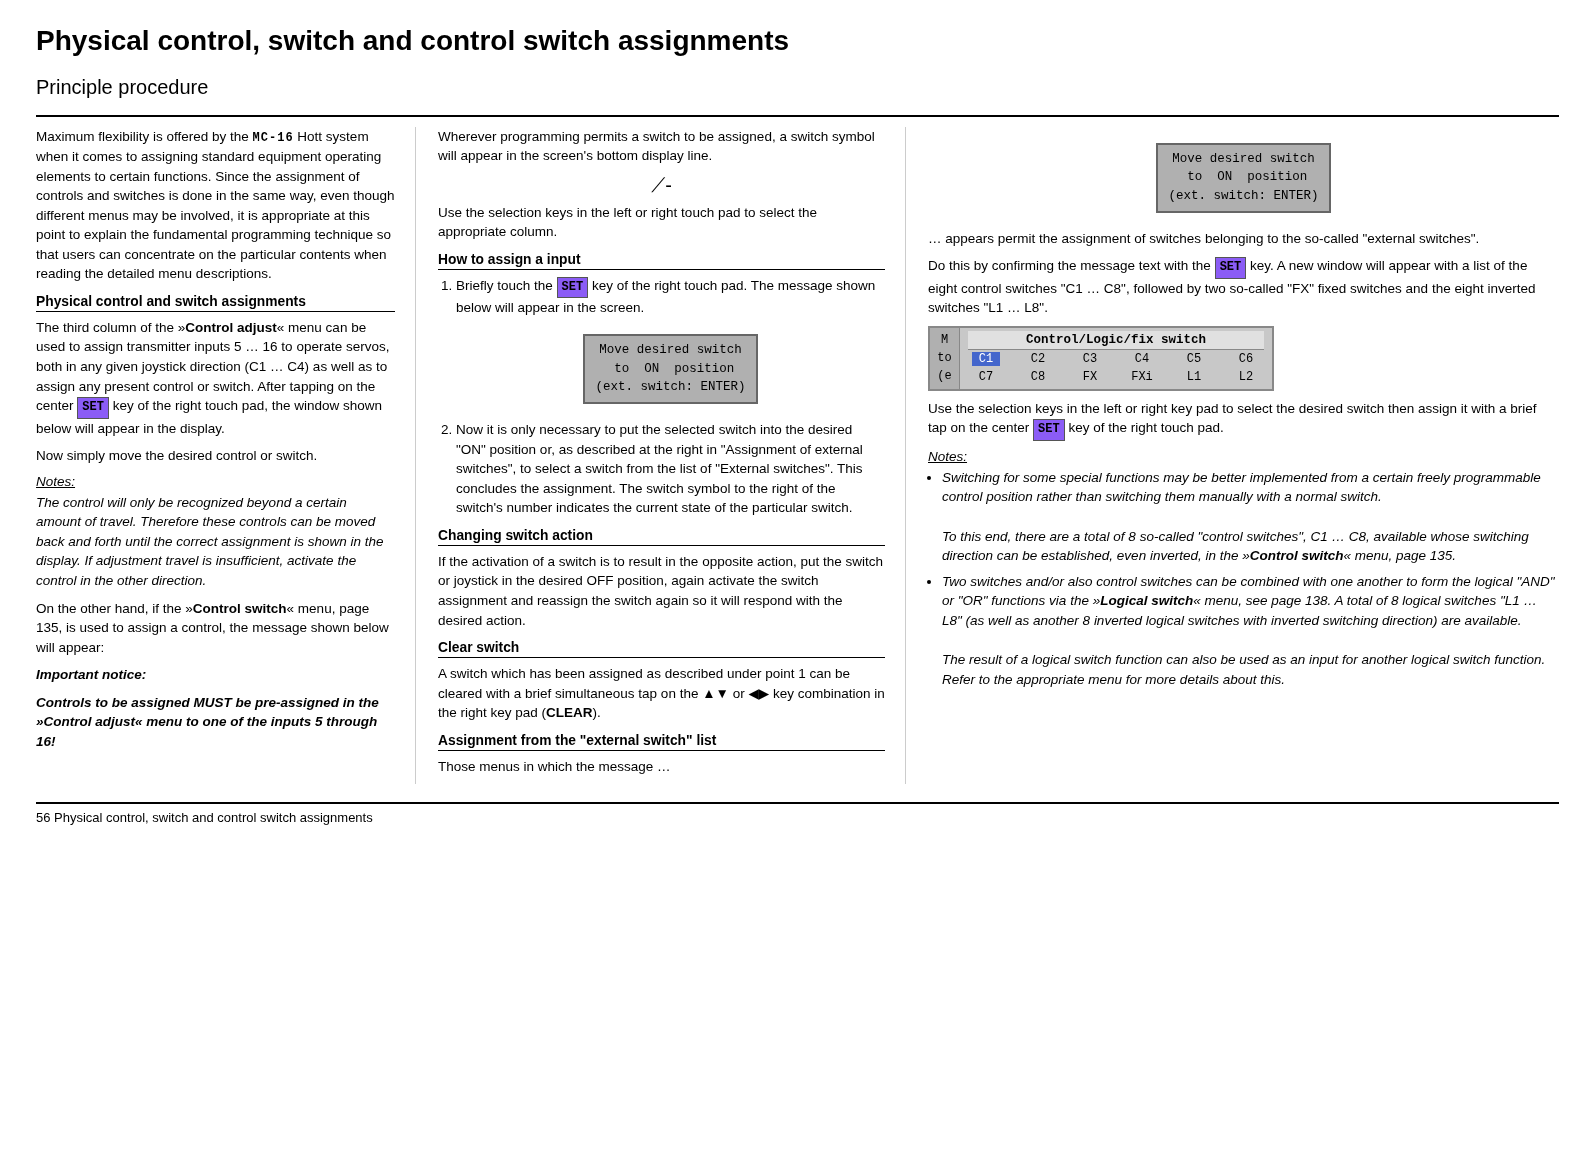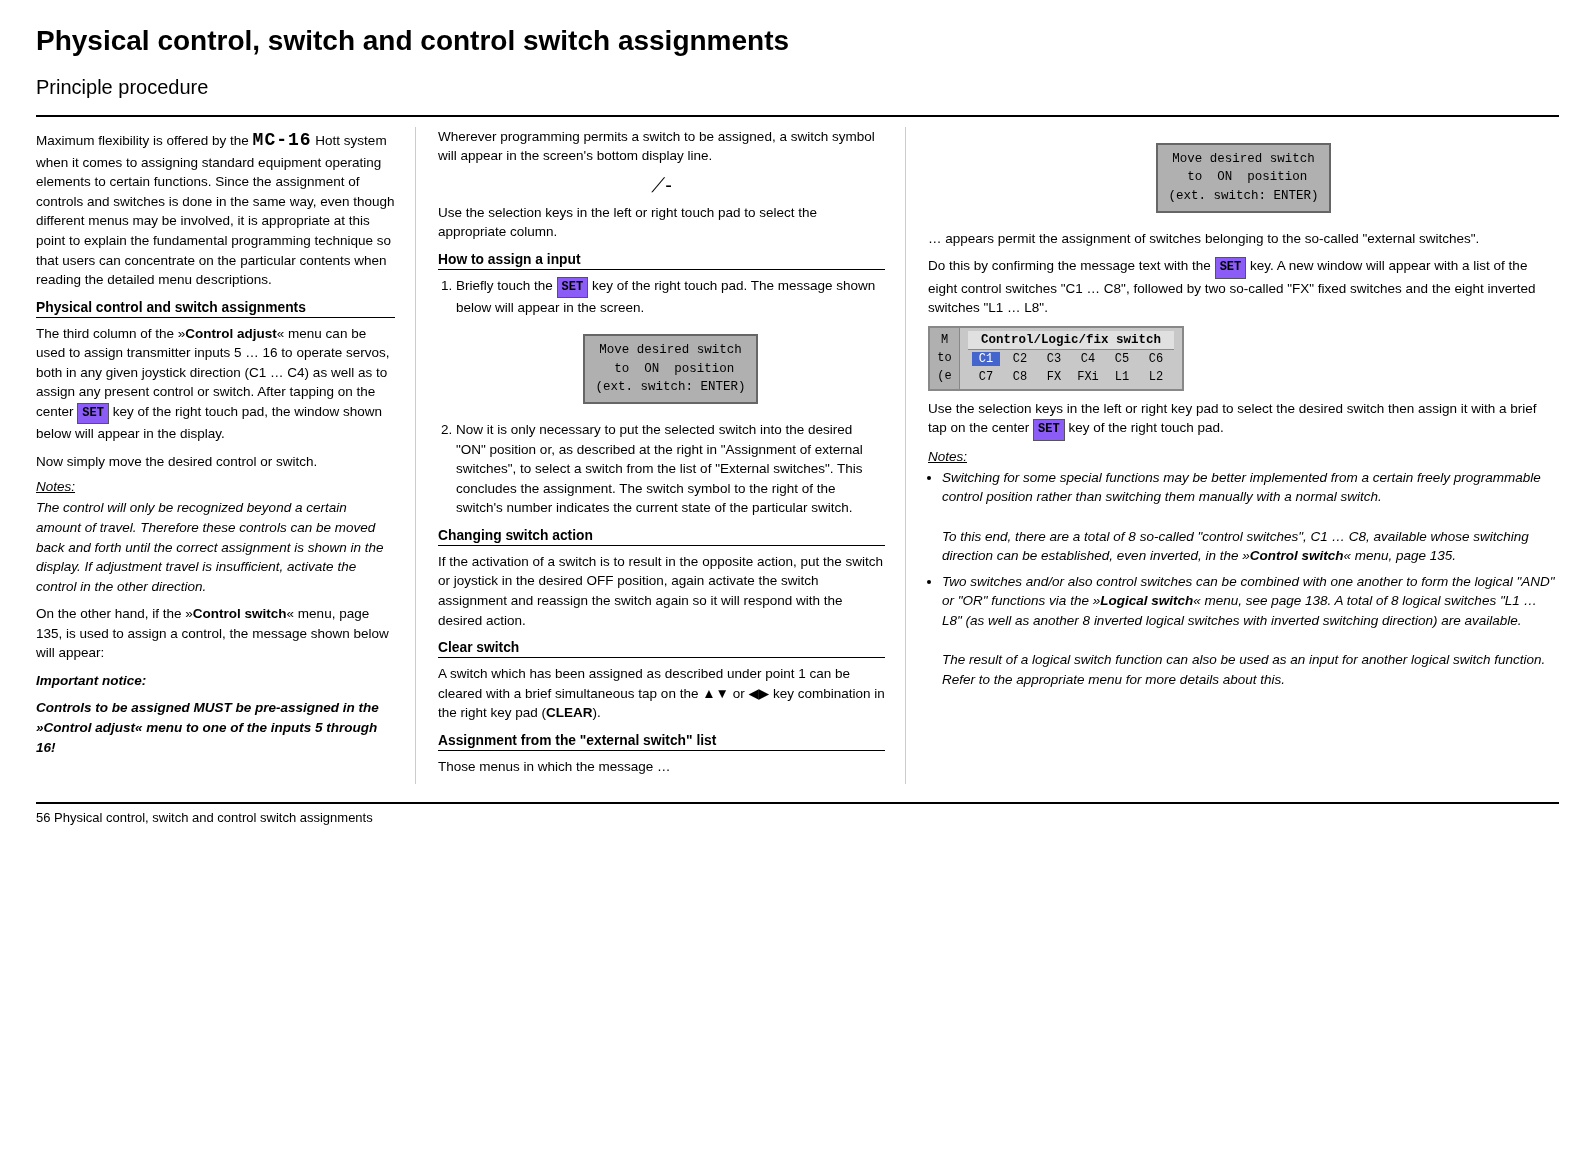--- a/index.html
+++ b/index.html
@@ -99,21 +99,21 @@
     .bold { font-weight: bold; }
     .bold-italic { font-weight: bold; font-style: italic; }
     .footer-bar {
       border-top: 2px solid #000;
       margin-top: 18px;
       padding-top: 6px;
       font-size: 13px;
     }
     .mc16-logo {
       font-family: 'Courier New', monospace;
-      font-size: 18px;
+      font-size: 12px;
       font-weight: bold;
       letter-spacing: 1px;
     }
     .switch-symbol {
       font-size: 20px;
       display: block;
       text-align: center;
       margin: 6px 0;
     }
     
@@ -143,21 +143,21 @@
     }
     .ctrl-table-header {
       font-weight: bold;
       background: #e0e0e0;
       padding: 2px 4px;
       border-bottom: 1px solid #888;
       font-size: 12.5px;
     }
     .ctrl-table-row {
       display: flex;
-      gap: 6px;
+      gap: 24px;
       padding: 2px 4px;
     }
     .ctrl-cell {
       min-width: 28px;
       text-align: center;
     }
     .ctrl-cell-highlight {
       background: #4466cc;
       color: #fff;
       min-width: 28px;

